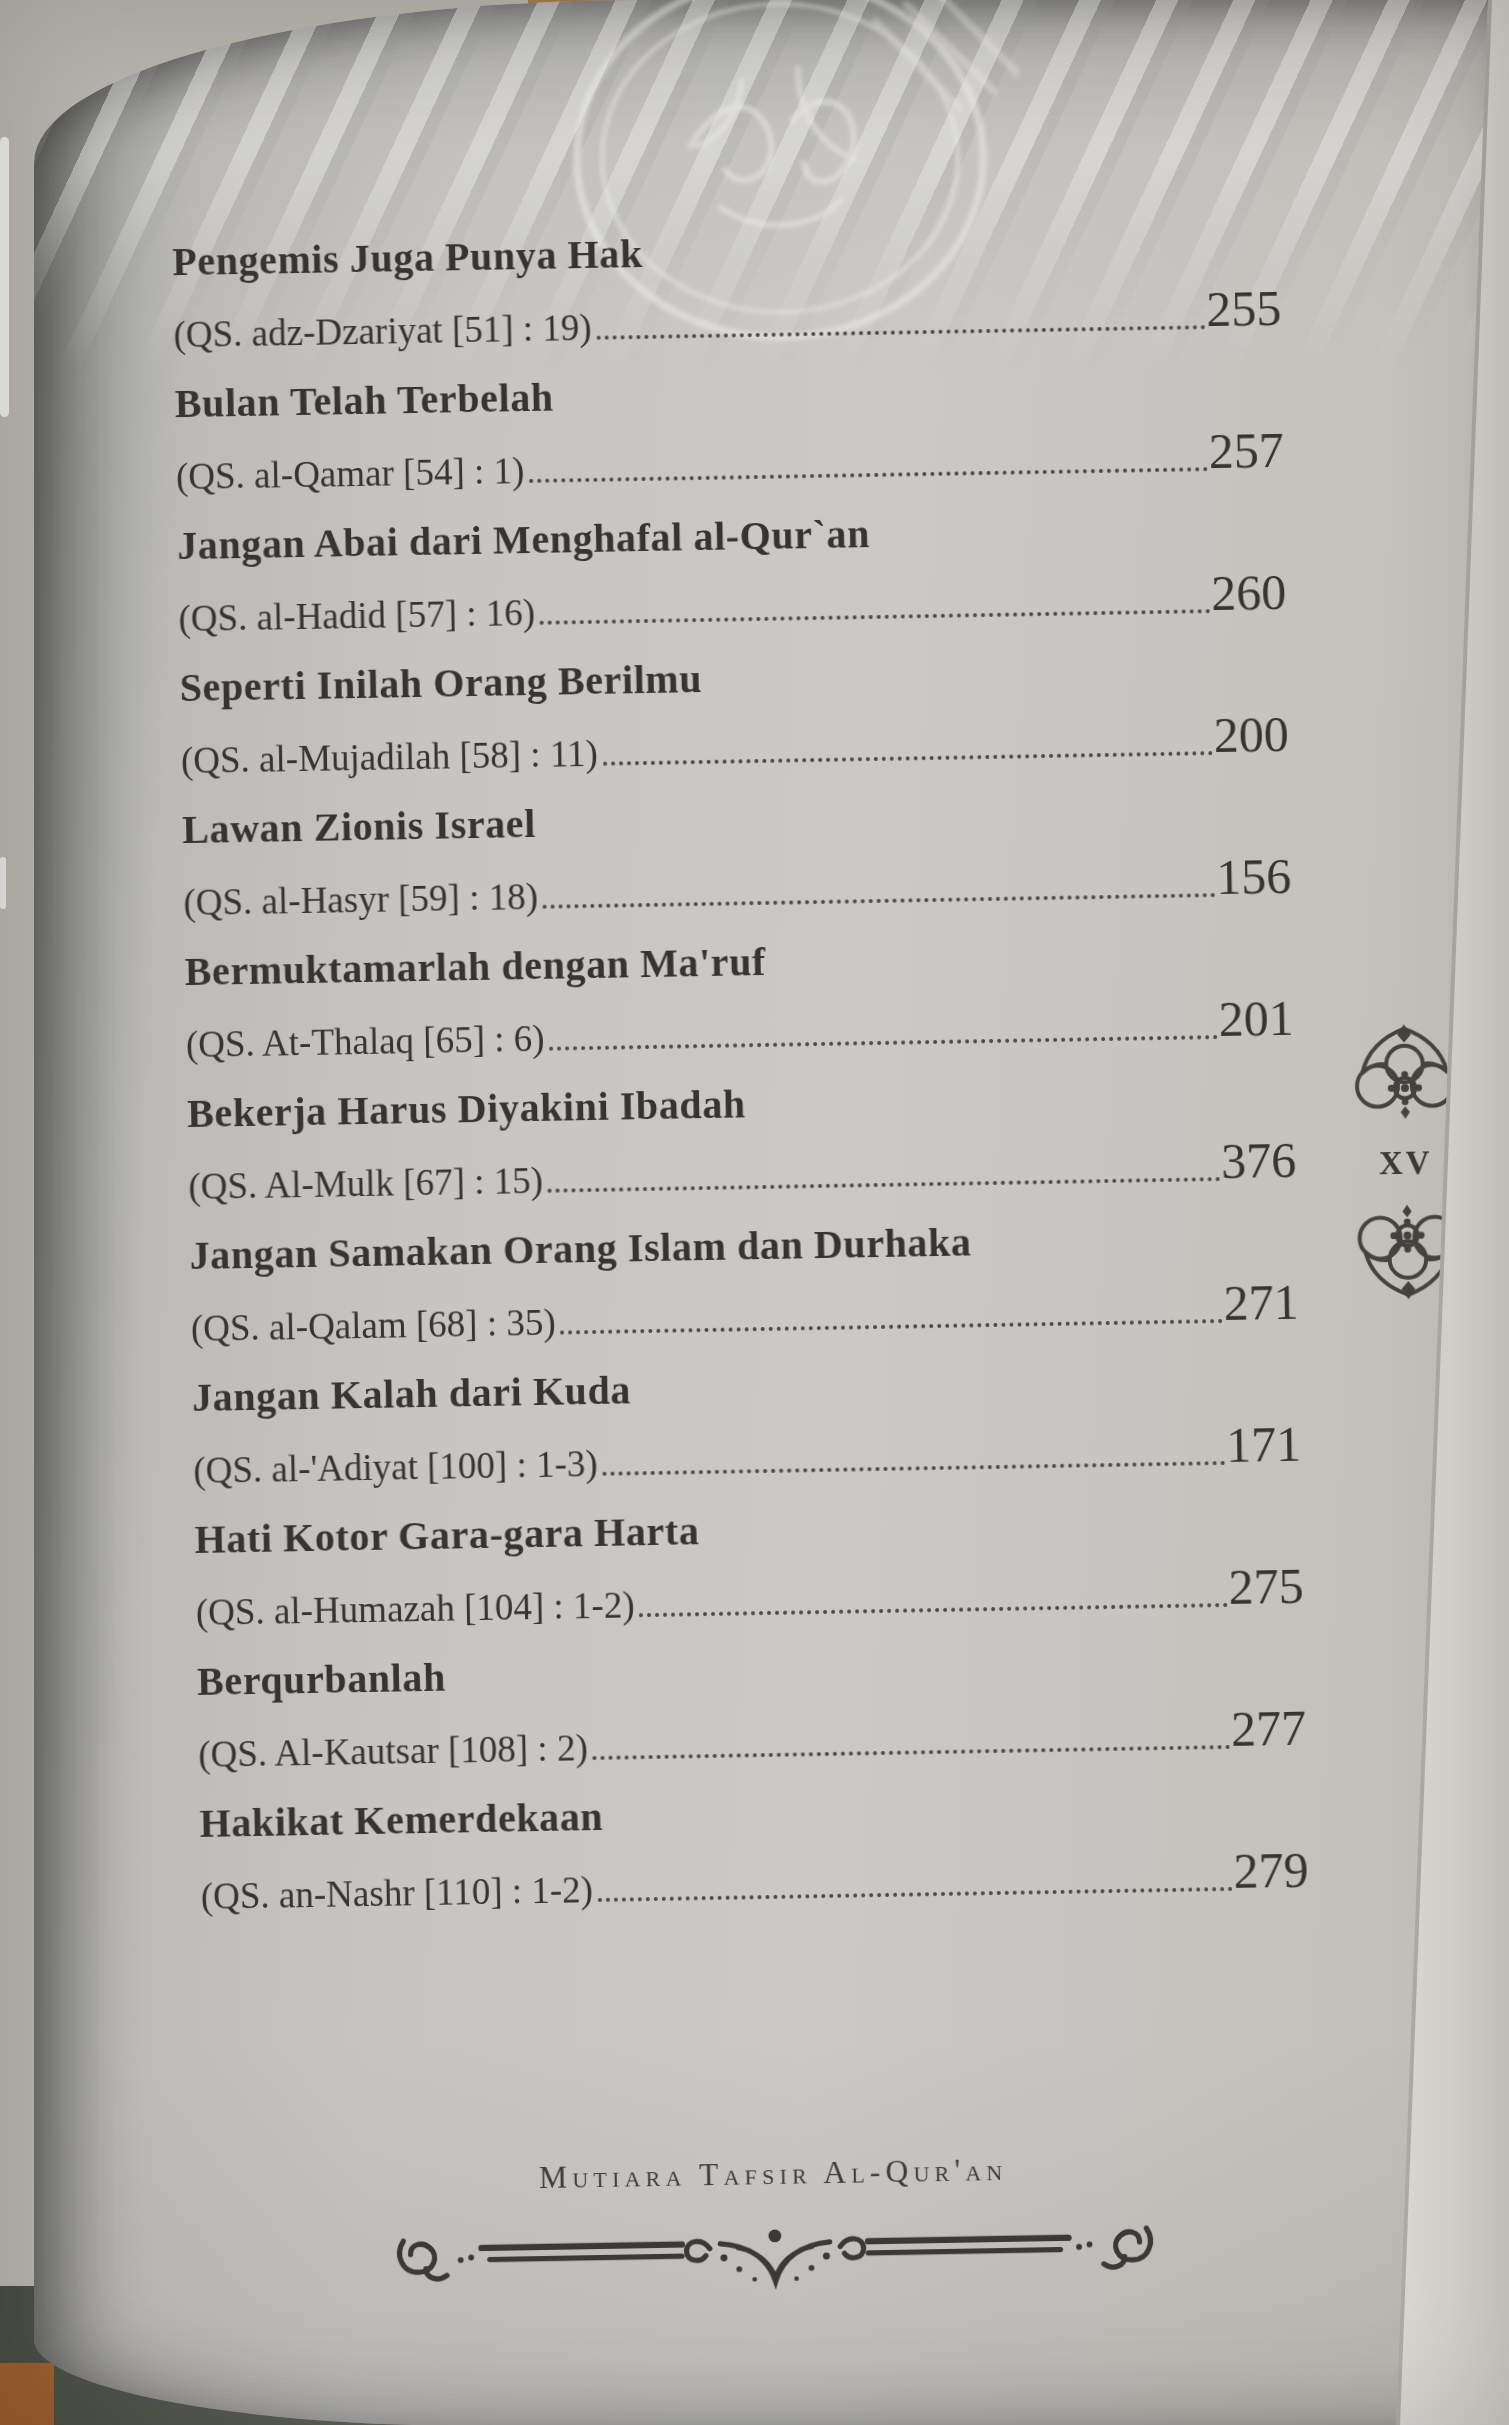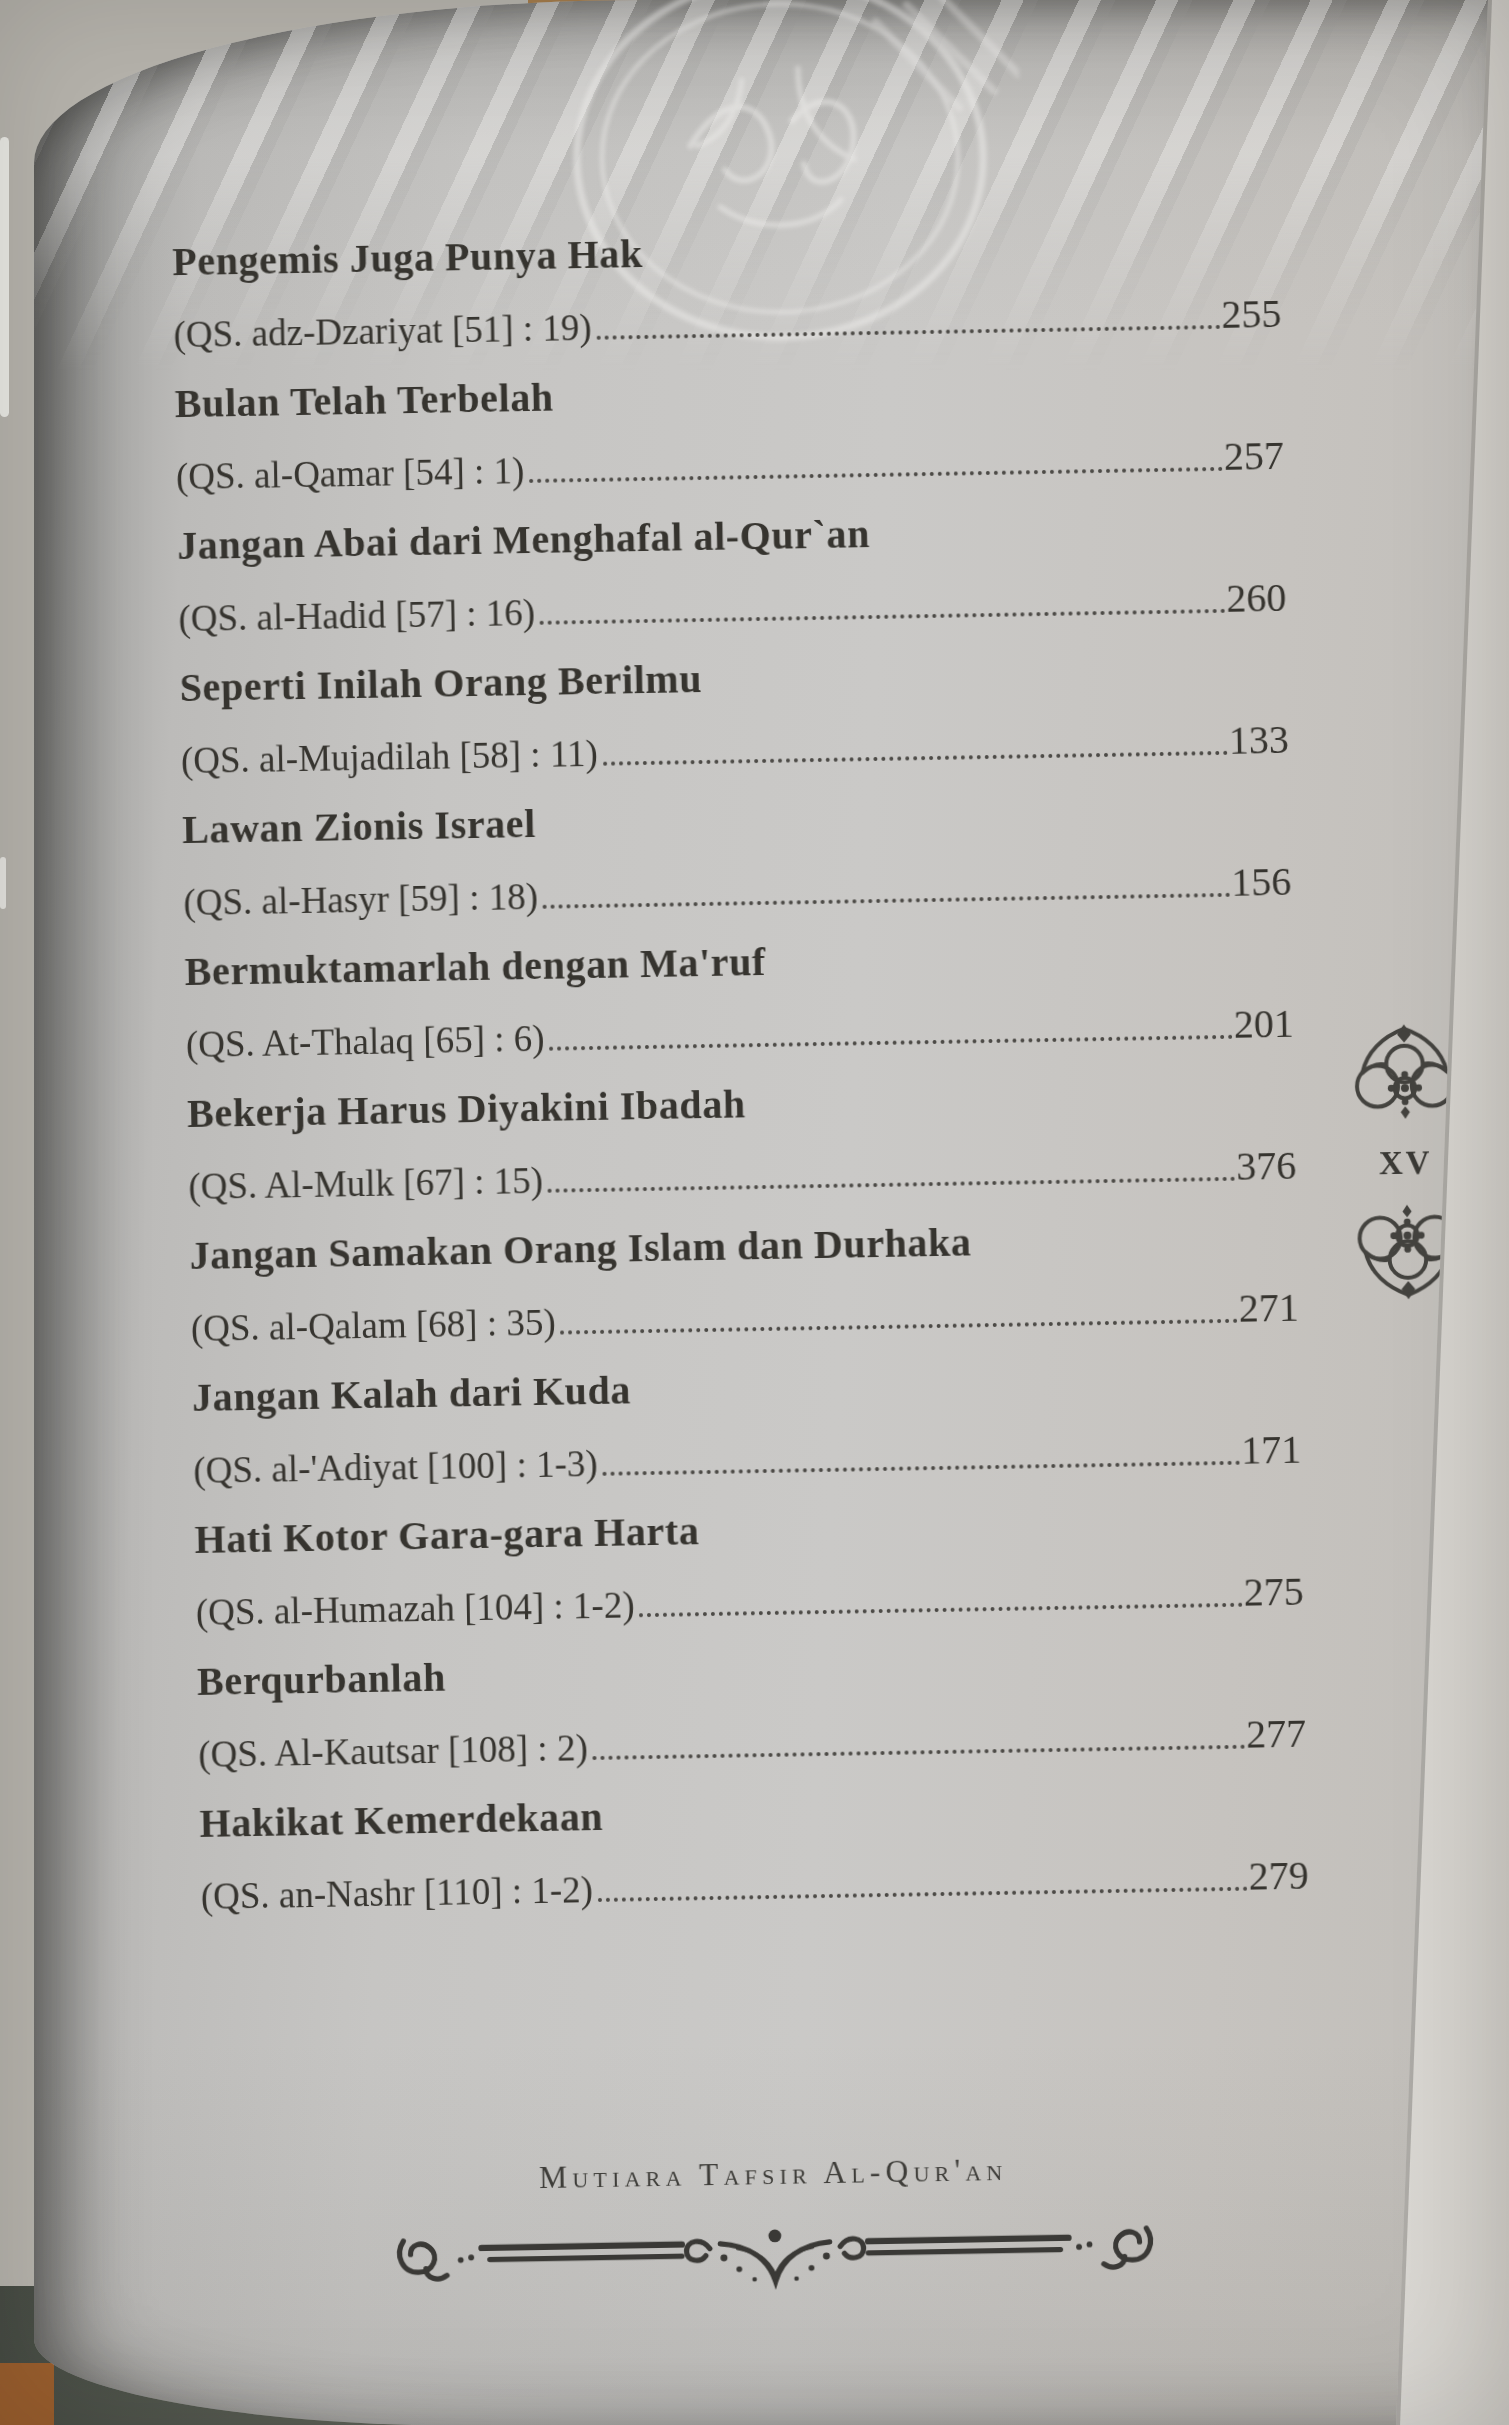--- a/index.html
+++ b/index.html
@@ -37,21 +37,21 @@
             mask-image:linear-gradient(180deg,#000 0 42%,rgba(0,0,0,.4) 72%,transparent 100%);
   }
   .wm-medallion{position:absolute;left:507px;top:-34px;width:478px;height:408px;opacity:.55;filter:blur(2.3px);}
   
   .content{position:absolute;inset:0;transform:rotate(-1deg);transform-origin:50% 50%;
     filter:blur(0.3px);color:#36342f;}
   .toc{position:absolute;left:155px;top:204px;width:1108px;}
   .entry-title{font-size:40px;font-weight:bold;height:71px;display:flex;align-items:flex-end;letter-spacing:0.6px;white-space:nowrap;}
   .refrow{height:71px;display:flex;align-items:flex-end;font-size:37px;white-space:nowrap;}
   .leader{flex:1;border-bottom:4.7px dotted #4c4a46;margin:0 1.2px 9.3px 4.7px;min-width:23px;}
-  .pnum{font-size:40px;text-align:center;}
+  .pnum{font-size:50px;text-align:center;}
   
   .side-ornament{position:absolute;left:1314px;top:1033px;width:117px;text-align:center;}
   .side-ornament svg{display:block;margin:0 auto;}
   .orn-flip{transform:scaleY(-1);}
   .roman{font-size:33px;font-weight:bold;letter-spacing:2.9px;margin:23px 0 20px;color:#3a3935;}
   
   .footer{position:absolute;left:0;right:15px;top:2156px;text-align:center;}
   .footer-title{font-size:31.5px;font-variant:small-caps;letter-spacing:5.2px;color:#3e3d39;}
   .flourish{display:block;margin:2.3px auto 0;}
   
@@ -116,21 +116,21 @@
       <span class="leader"></span>
       <span class="pnum">260</span>
     </div>
   </div>
 
   <div class="entry">
     <div class="entry-title">Seperti Inilah Orang Berilmu</div>
     <div class="refrow">
       <span class="ref">(QS. al-Mujadilah [58] : 11)</span>
       <span class="leader"></span>
-      <span class="pnum">133</span>
+      <span class="pnum">200</span>
     </div>
   </div>
 
   <div class="entry">
     <div class="entry-title">Lawan Zionis Israel</div>
     <div class="refrow">
       <span class="ref">(QS. al-Hasyr [59] : 18)</span>
       <span class="leader"></span>
       <span class="pnum">156</span>
     </div>

